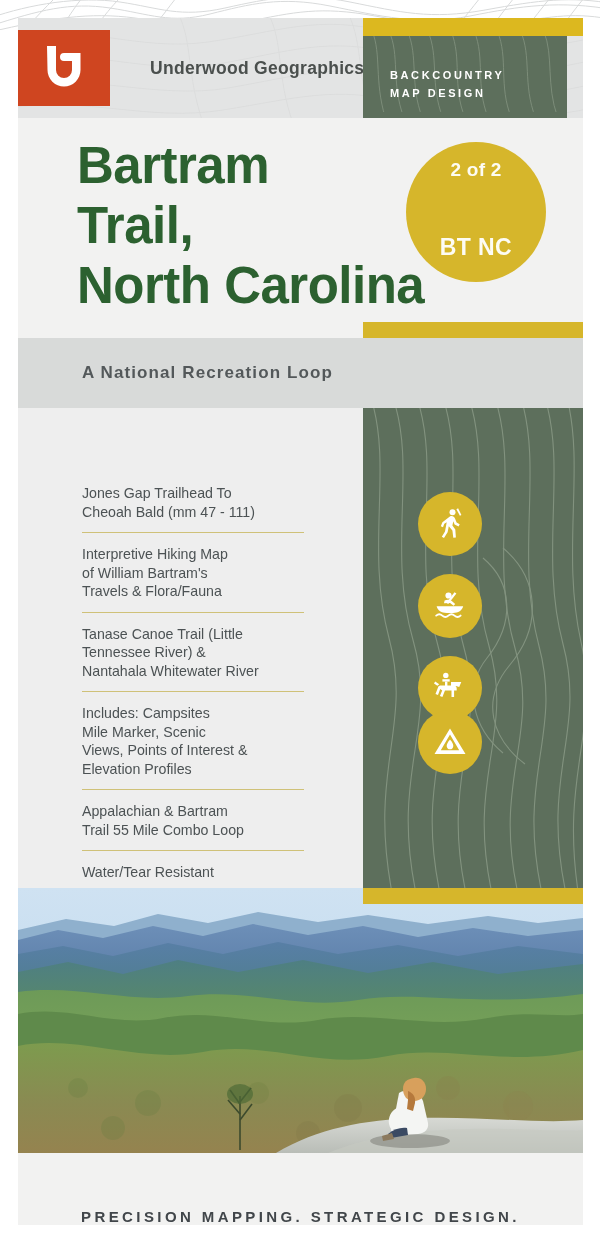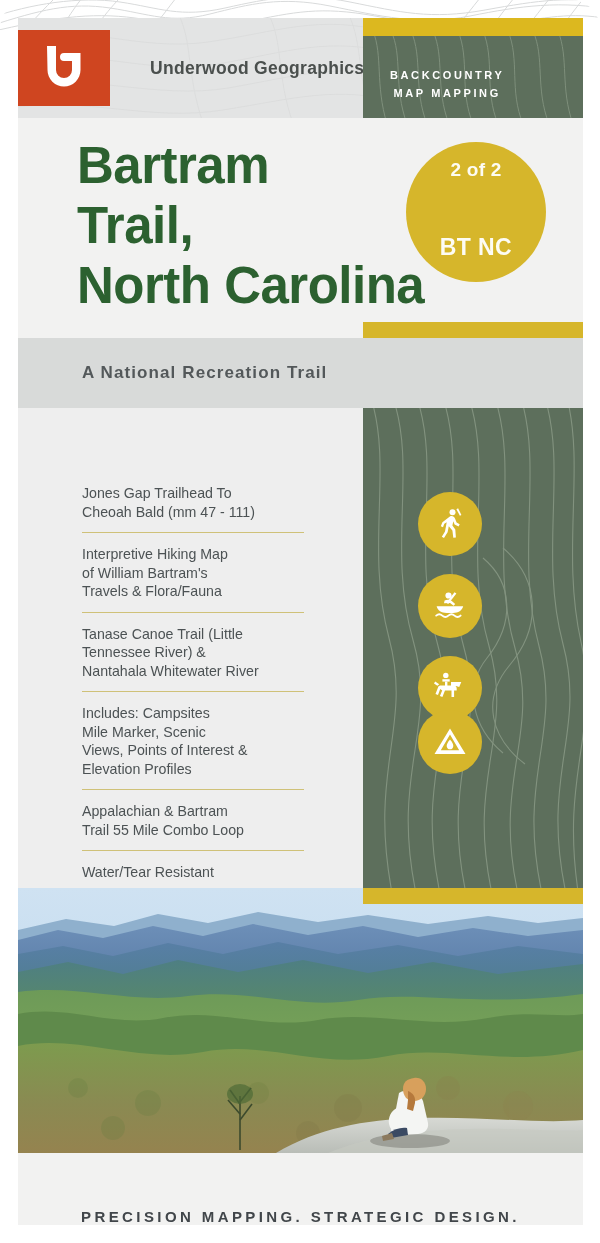--- a/index.html
+++ b/index.html
@@ -12,21 +12,20 @@
     font-family: "Liberation Sans", sans-serif;
     overflow: hidden;
   }
 
   #cover {
     position: relative;
     width: 600px;
     height: 1243px;
     background: #ffffff;
     overflow: hidden;
-    border-radius: 29px;
   }
 
   
   .topo-top {
     position: absolute;
     left: 0; top: 0;
     width: 600px; height: 30px;
     opacity: .55;
   }
 
@@ -67,24 +66,23 @@
     width: 220px; height: 100px;
     overflow: hidden;
   }
   .series-gold {
     position: absolute; left: 0; top: 0;
     width: 220px; height: 18px;
     background: #dcb81f;
   }
   .series-green {
     position: absolute; left: 0; top: 18px;
-    width: 220px; height: 82px;
+    width: 204px; height: 82px;
     background: #5d6f5c;
     overflow: hidden;
-    text-align: center;
   }
   .series-green .topo-svg { position: absolute; inset: 0; opacity: .45; }
   .series-text {
     position: absolute;
     left: 27px; top: 30px;
     color: #ffffff;
     font-size: 11px;
     font-weight: 700;
     letter-spacing: 2.6px;
     line-height: 18px;
@@ -300,38 +298,38 @@
           <path d="M70,-5 C82,22 72,52 86,88"></path>
           <path d="M95,-5 C107,24 96,54 110,88"></path>
           <path d="M120,-5 C132,24 121,54 135,88"></path>
           <path d="M145,-5 C157,24 146,54 160,88"></path>
           <path d="M170,-5 C182,22 172,52 186,88"></path>
           <path d="M195,-5 C206,22 197,52 210,88"></path>
         </g>
       </svg>
       <div class="series-text">
         <div>BACKCOUNTRY</div>
-        <div>MAP MAPPING</div>
+        <div>MAP DESIGN</div>
       </div>
     </div>
   </div>
 
   <div class="title-area">
     <div class="map-title">Bartram
 Trail,
 North Carolina</div>
     <div class="badge">
       <div class="badge-top">2 of 2</div>
       <div class="badge-main">BT NC</div>
     </div>
   </div>
   <div class="title-gold-bar"></div>
 
   <div class="subtitle-band">
-    <div class="subtitle-text">A National Recreation Trail</div>
+    <div class="subtitle-text">A National Recreation Loop</div>
   </div>
 
   <div class="features-panel">
     <div class="features-list">
       <div class="feature-item">Jones Gap Trailhead To
 Cheoah Bald (mm 47 - 111)</div>
       <div class="feature-item">Interpretive Hiking Map
 of William Bartram's
 Travels &amp; Flora/Fauna</div>
       <div class="feature-item">Tanase Canoe Trail (Little

